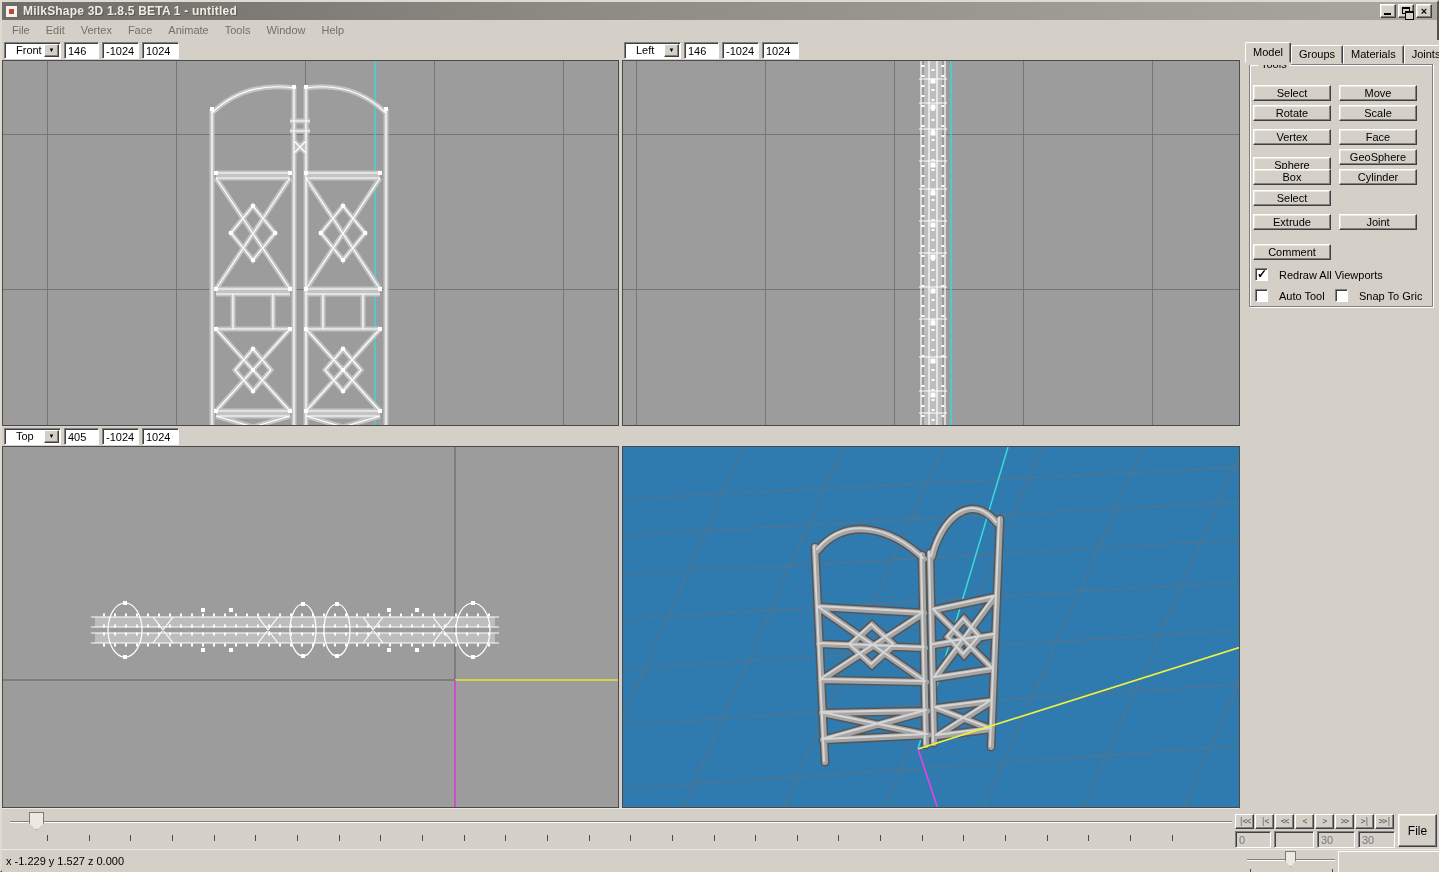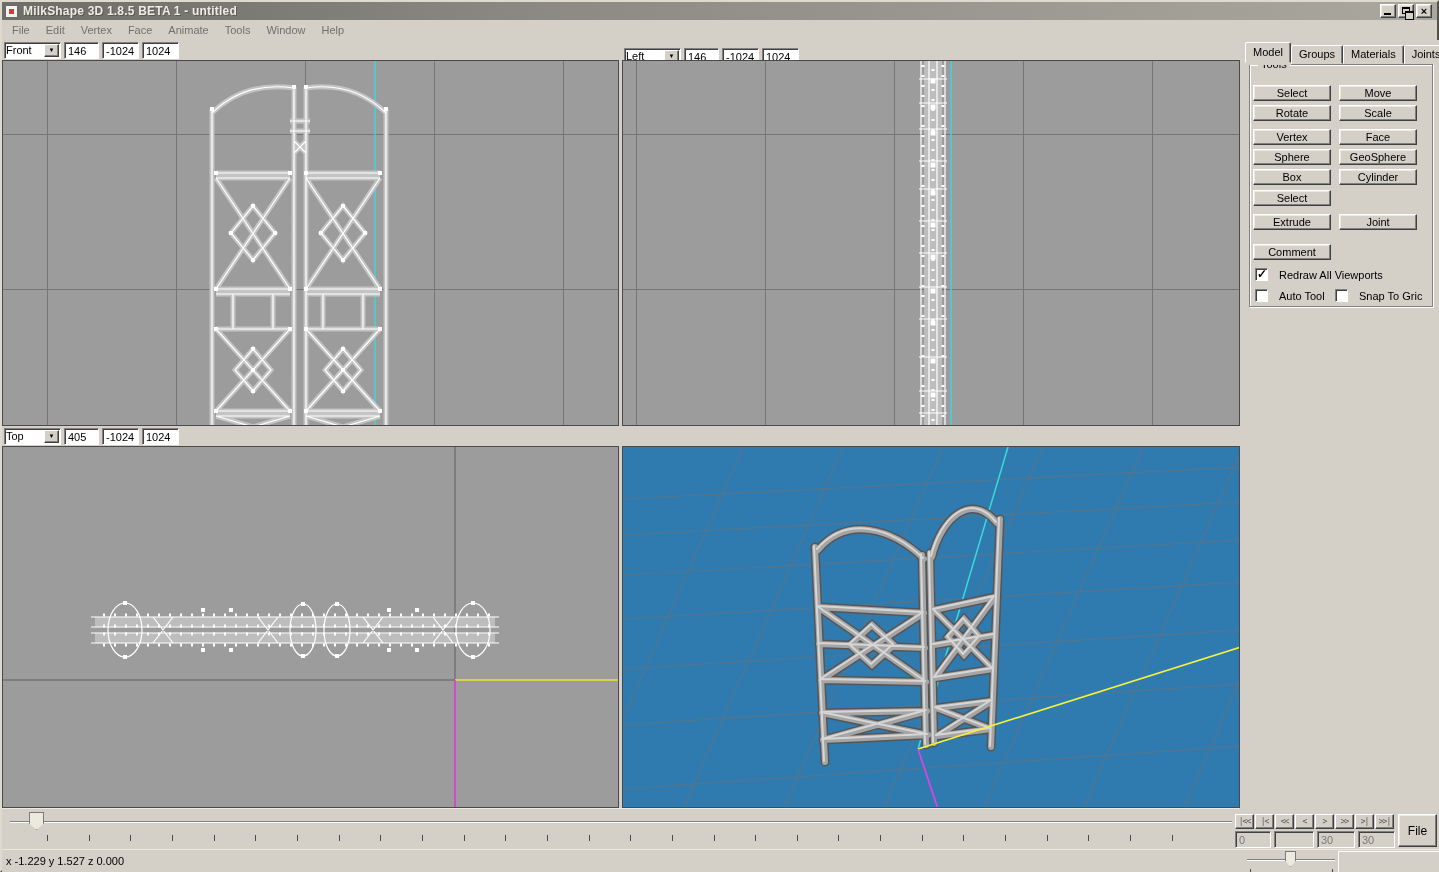--- a/index.html
+++ b/index.html
@@ -33,21 +33,21 @@
   .glyph-close{font-size:11px;font-weight:bold;line-height:10px}
 
   
   .menubar{left:0;top:18px;width:100%;height:20px;display:flex;align-items:center;padding-left:2px}
   .menu-item{padding:0 8px;line-height:19px;color:#73706b}
 
   
   .vp-header{height:20px;background:var(--chrome);display:flex;align-items:center;gap:3px;padding-left:2px}
   .w-select{width:57px;height:17px;background:#fff;border:1px solid;border-color:var(--chrome-dark) #fff #fff var(--chrome-dark);
     box-shadow:inset 1px 1px 0 var(--chrome-darker);display:flex;align-items:center;position:relative}
-  .sel-text{padding-left:1px;color:#000;flex:1}
+  .sel-text{padding-left:11px;color:#000;flex:1}
   .sel-btn{width:15px;height:13px;margin-right:1px;background:var(--chrome);border:1px solid;
     border-color:#fff var(--chrome-darker) var(--chrome-darker) #fff;box-shadow:inset -1px -1px 0 var(--chrome-dark);
     font-size:6px;display:flex;align-items:center;justify-content:center;color:#000}
   .w-edit{height:17px;background:#fff;border:1px solid;border-color:var(--chrome-dark) #fff #fff var(--chrome-dark);
     box-shadow:inset 1px 1px 0 var(--chrome-darker);padding:2px 0 0 3px;color:#000}
   .w-edit.w1{width:35px}.w-edit.w2{width:37px}
 
   
   .vp-canvas{background:var(--viewport_bg);border:1px solid #4a4a4a;overflow:hidden}
   .grid-ortho{background-image:
@@ -147,21 +147,21 @@
   <div class="abs vp-header" style="left:0;top:38px;width:617px">
     <span class="w-select">
       <span class="sel-text">Front</span>
       <span class="sel-btn">▼</span>
     </span>
     <span class="w-edit w1">146</span>
     <span class="w-edit w2">-1024</span>
     <span class="w-edit w2">1024</span>
   </div>
 
-  <div class="abs vp-header" style="left:620px;top:44px;width:618px">
+  <div class="abs vp-header" style="left:620px;top:38px;width:618px">
     <span class="w-select">
       <span class="sel-text">Left</span>
       <span class="sel-btn">▼</span>
     </span>
     <span class="w-edit w1">146</span>
     <span class="w-edit w2">-1024</span>
     <span class="w-edit w2">1024</span>
   </div>
 
   <div class="abs vp-header" style="left:0;top:424px;width:617px">
@@ -274,21 +274,21 @@
     </div>
     <div class="groupbox">
       <span class="groupbox-label">Tools</span>
     </div>
     <div class="btn3d tool-col1" style="top:45px">Select</div>
     <div class="btn3d tool-col2" style="top:45px">Move</div>
     <div class="btn3d tool-col1" style="top:65px">Rotate</div>
     <div class="btn3d tool-col2" style="top:65px">Scale</div>
     <div class="btn3d tool-col1" style="top:89px">Vertex</div>
     <div class="btn3d tool-col2" style="top:89px">Face</div>
-    <div class="btn3d tool-col1" style="top:109px">Sphere</div>
+    <div class="btn3d tool-col1" style="top:117px">Sphere</div>
     <div class="btn3d tool-col2" style="top:109px">GeoSphere</div>
     <div class="btn3d tool-col1" style="top:129px">Box</div>
     <div class="btn3d tool-col2" style="top:129px">Cylinder</div>
     <div class="btn3d tool-col1" style="top:150px">Select</div>
     <div class="btn3d tool-col1" style="top:174px">Extrude</div>
     <div class="btn3d tool-col2" style="top:174px">Joint</div>
     <div class="btn3d tool-col1" style="top:204px">Comment</div>
     <div class="cb" style="left:14px;top:228px">
       <span class="box on"></span>
       <span>Redraw All Viewports</span>

